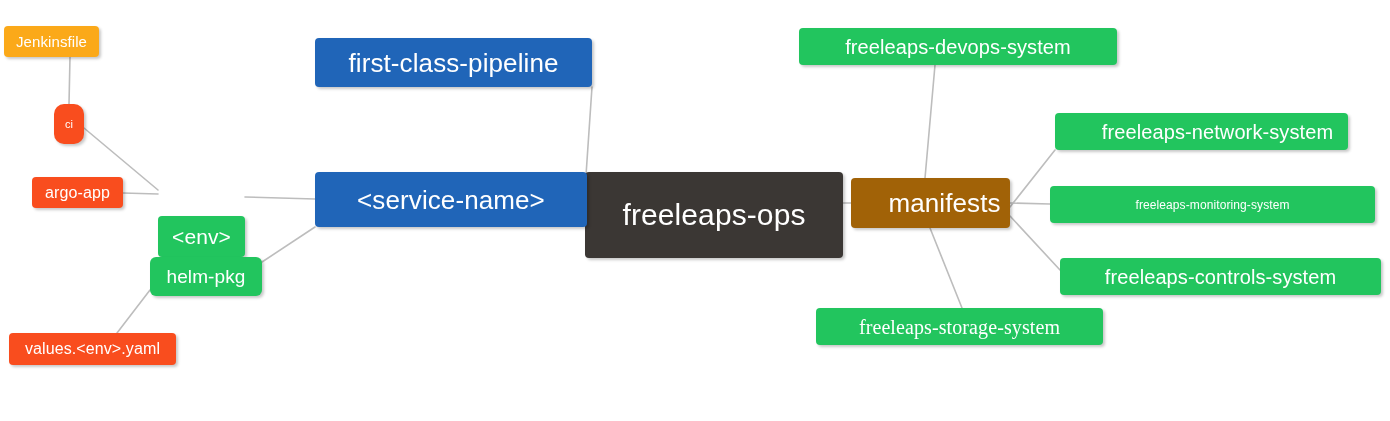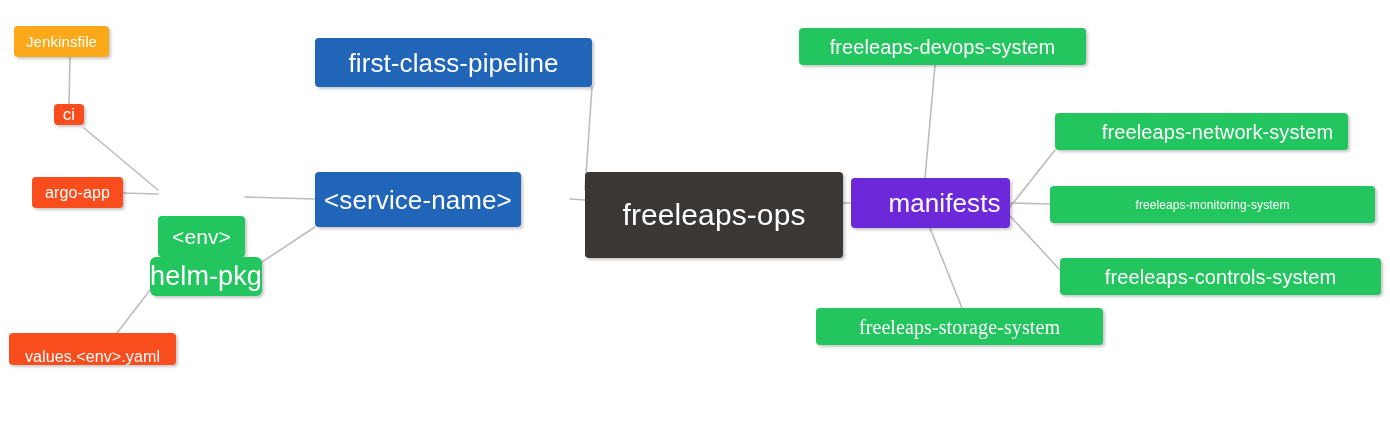--- a/index.html
+++ b/index.html
@@ -63,45 +63,45 @@
       <path d="M 1010 216 L 1060 270" stroke="#bdbdbd" stroke-width="1.6" fill="none" stroke-linecap="round"></path>
       <path d="M 930 228 L 962 308" stroke="#bdbdbd" stroke-width="1.6" fill="none" stroke-linecap="round"></path>
     </svg>
   <div id="node-layer">
       <div class="mm-node" style="left: 585px; top: 172px; width: 258px; height: 86px; background: rgb(59, 55, 52); font-size: 30px;">
         <span class="mm-label">freeleaps-ops</span>
       </div>
       <div class="mm-node" style="left: 315px; top: 38px; width: 277px; height: 49px; background: rgb(32, 101, 184); font-size: 26px;">
         <span class="mm-label">first-class-pipeline</span>
       </div>
-      <div class="mm-node" style="left: 315px; top: 172px; width: 206px; height: 55px; background: rgb(32, 101, 184); font-size: 26px;">
+      <div class="mm-node" style="left: 315px; top: 172px; width: 272px; height: 55px; background: rgb(32, 101, 184); font-size: 26px;">
         <span class="mm-label">&lt;service-name&gt;</span>
       </div>
-      <div class="mm-node" style="left: 851px; top: 178px; width: 159px; height: 50px; background: #6d28d9; font-size: 26px; padding-left: 28px;">
+      <div class="mm-node" style="left: 851px; top: 178px; width: 159px; height: 50px; background: #a16207; font-size: 26px; padding-left: 28px;">
         <span class="mm-label">manifests</span>
       </div>
       <div class="mm-node" style="left: 158px; top: 176px; width: 87px; height: 41px; background: rgb(34, 197, 94); font-size: 21px; margin-top: 40px;">
         <span class="mm-label">&lt;env&gt;</span>
       </div>
-      <div class="mm-node" style="left: 150px; top: 257px; width: 112px; height: 39px; background: rgb(34, 197, 94); font-size: 27px; border-radius: 6px;">
+      <div class="mm-node" style="left: 150px; top: 257px; width: 112px; height: 39px; background: rgb(34, 197, 94); font-size: 19px; border-radius: 6px;">
         <span class="mm-label">helm-pkg</span>
       </div>
-      <div class="mm-node" style="left: 54px; top: 104px; width: 30px; height: 21px; background: rgb(249, 77, 30); font-size: 17px;">
+      <div class="mm-node" style="left: 54px; top: 104px; width: 30px; height: 40px; background: rgb(249, 77, 30); font-size: 11px; border-radius: 10px;">
         <span class="mm-label">ci</span>
       </div>
       <div class="mm-node" style="left: 32px; top: 177px; width: 91px; height: 31px; background: rgb(249, 77, 30); font-size: 16px;">
         <span class="mm-label">argo-app</span>
       </div>
-      <div class="mm-node" style="left: 9px; top: 333px; width: 167px; height: 32px; background: rgb(249, 77, 30); font-size: 16px; align-items: flex-end;">
+      <div class="mm-node" style="left: 9px; top: 333px; width: 167px; height: 32px; background: rgb(249, 77, 30); font-size: 16px;">
         <span class="mm-label">values.&lt;env&gt;.yaml</span>
       </div>
-      <div class="mm-node" style="left: 14px; top: 26px; width: 95px; height: 31px; background: rgb(251, 169, 25); font-size: 15px;">
+      <div class="mm-node" style="left: 4px; top: 26px; width: 95px; height: 31px; background: rgb(251, 169, 25); font-size: 15px;">
         <span class="mm-label">Jenkinsfile</span>
       </div>
-      <div class="mm-node" style="left: 799px; top: 28px; width: 287px; height: 37px; background: rgb(34, 197, 94); font-size: 20px;">
+      <div class="mm-node" style="left: 799px; top: 28px; width: 318px; height: 37px; background: rgb(34, 197, 94); font-size: 20px;">
         <span class="mm-label">freeleaps-devops-system</span>
       </div>
       <div class="mm-node" style="left: 1055px; top: 113px; width: 293px; height: 37px; background: rgb(34, 197, 94); font-size: 20px; padding-left: 32px;">
         <span class="mm-label">freeleaps-network-system</span>
       </div>
       <div class="mm-node" style="left: 1050px; top: 186px; width: 325px; height: 37px; background: rgb(34, 197, 94); font-size: 12px;">
         <span class="mm-label">freeleaps-monitoring-system</span>
       </div>
       <div class="mm-node" style="left: 1060px; top: 258px; width: 321px; height: 37px; background: rgb(34, 197, 94); font-size: 20px;">
         <span class="mm-label">freeleaps-controls-system</span>

